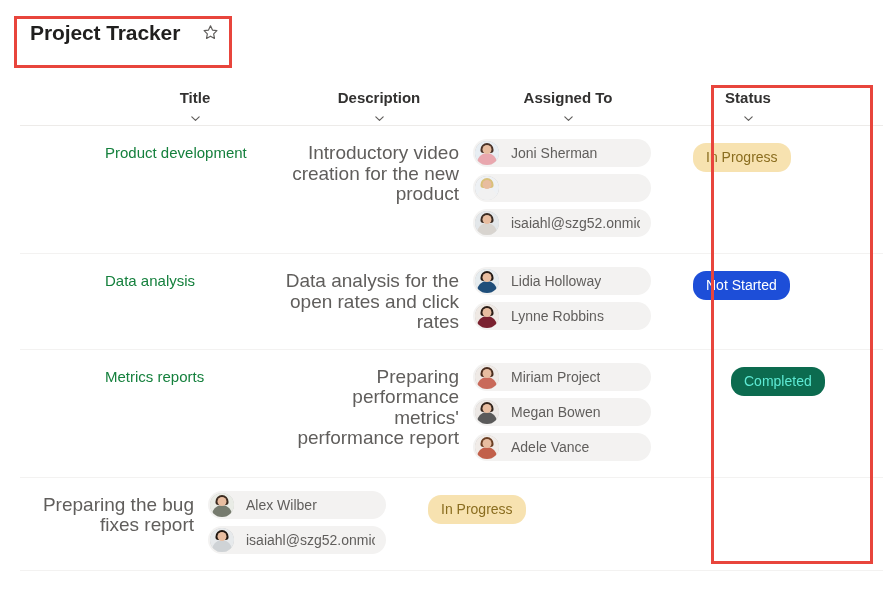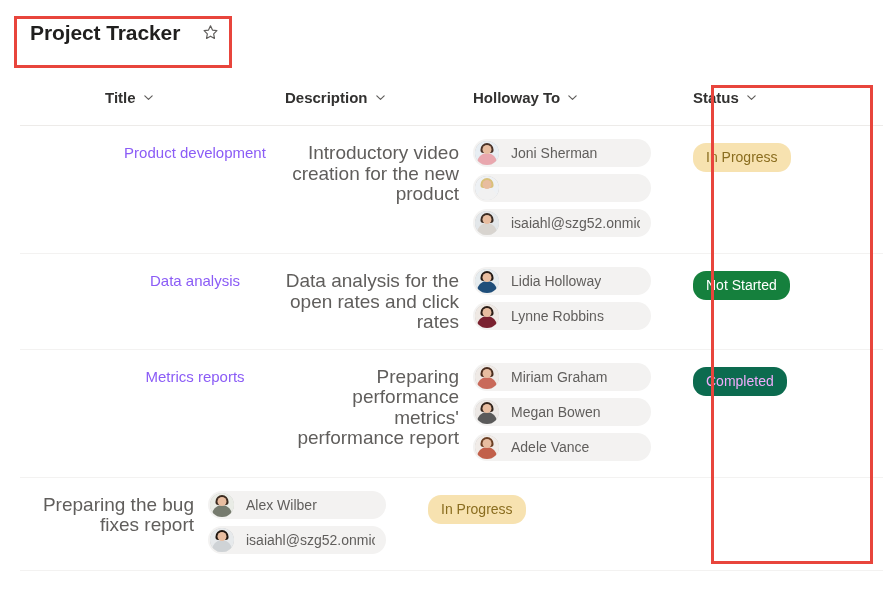--- a/index.html
+++ b/index.html
@@ -50,20 +50,21 @@
     border-bottom: 1px solid #edebe9;
   }
   .col-head {
     display: flex; align-items: center; gap: 7px;
     font-size: 15px;
     font-weight: 600;
     color: #323130;
     cursor: pointer;
     white-space: nowrap;
     padding-top: 1px;
+    flex-direction: column;
   }
   .chevron {
     display: inline-flex;
     width: 11px; height: 11px;
     color: #605e5c;
   }
   .chevron svg { display: block; }
 
   
   .c-title  { width: 265px; padding-left: 85px; }
@@ -73,23 +74,22 @@
 
   .trow {
     display: flex;
     align-items: flex-start;
     border-bottom: 1px solid #f3f2f1;
     padding-top: 17px;
     padding-bottom: 16px;
   }
   .cell-title {
     font-size: 15px;
-    color: #8b5cf6;
+    color: #15803d;
     line-height: 20px;
-    text-align: center;
   }
   .cell-desc {
     font-size: 19px;
     color: #605e5c;
     line-height: 20.5px;
     padding-right: 14px;
   }
 
   
   .people-stack {
@@ -172,21 +172,21 @@
     </div>
     <div class="col-head c-desc">
       <span>Description</span>
       <span class="chevron">
         <svg width="11" height="11" viewBox="0 0 12 12" fill="none" stroke="currentColor" stroke-width="1.3" stroke-linecap="round" stroke-linejoin="round">
             <path d="M2 4.2L6 8 10 4.2"></path>
           </svg>
       </span>
     </div>
     <div class="col-head c-people">
-      <span>Holloway To</span>
+      <span>Assigned To</span>
       <span class="chevron">
         <svg width="11" height="11" viewBox="0 0 12 12" fill="none" stroke="currentColor" stroke-width="1.3" stroke-linecap="round" stroke-linejoin="round">
             <path d="M2 4.2L6 8 10 4.2"></path>
           </svg>
       </span>
     </div>
     <div class="col-head c-status">
       <span>Status</span>
       <span class="chevron">
         <svg width="11" height="11" viewBox="0 0 12 12" fill="none" stroke="currentColor" stroke-width="1.3" stroke-linecap="round" stroke-linejoin="round">
@@ -250,35 +250,35 @@
               <span class="avatar">
                 <span class="sky" style="background:#efe9e4"></span>
                 <span class="body" style="background:#7a2230"></span>
                 <span class="hair" style="background:#2b1d16"></span>
                 <span class="head" style="background:#e8bda0"></span>
               </span>
               <span class="person-name">Lynne Robbins</span>
             </div>
           </div>
         </div>
-        <div class="c-status"><span class="status-pill" style="background: #15803d; color: rgb(255, 255, 255);">Not Started</span></div>
+        <div class="c-status"><span class="status-pill" style="background: #1d4ed8; color: rgb(255, 255, 255);">Not Started</span></div>
       </div>
       <div class="trow">
         <div class="c-title cell-title">Metrics reports</div>
         <div class="c-desc cell-desc">Preparing performance metrics' performance report</div>
         <div class="c-people">
           <div class="people-stack">
             <div class="person-chip">
               <span class="avatar">
                 <span class="sky" style="background:#efeae6"></span>
                 <span class="body" style="background:#c96a5a"></span>
                 <span class="hair" style="background:#4a2d1e"></span>
                 <span class="head" style="background:#e8bda0"></span>
               </span>
-              <span class="person-name">Miriam Graham</span>
+              <span class="person-name">Miriam Project</span>
             </div>
             <div class="person-chip">
               <span class="avatar">
                 <span class="sky" style="background:#ece8e5"></span>
                 <span class="body" style="background:#5a5a5a"></span>
                 <span class="hair" style="background:#33241b"></span>
                 <span class="head" style="background:#e8bda0"></span>
               </span>
               <span class="person-name">Megan Bowen</span>
             </div>
@@ -286,21 +286,21 @@
               <span class="avatar">
                 <span class="sky" style="background:#f1ece8"></span>
                 <span class="body" style="background:#c2604a"></span>
                 <span class="hair" style="background:#6b3f24"></span>
                 <span class="head" style="background:#e8bda0"></span>
               </span>
               <span class="person-name">Adele Vance</span>
             </div>
           </div>
         </div>
-        <div class="c-status"><span class="status-pill" style="background: rgb(12, 107, 79); color: #f0abfc;">Completed</span></div>
+        <div class="c-status"><span class="status-pill" style="background: rgb(12, 107, 79); color: #5eead4; margin-left: 38px;">Completed</span></div>
       </div>
       <div class="trow">
         <div class="c-desc cell-desc">Preparing the bug fixes report</div>
         <div class="c-people">
           <div class="people-stack">
             <div class="person-chip">
               <span class="avatar">
                 <span class="sky" style="background:#e9ece6"></span>
                 <span class="body" style="background:#767b6e"></span>
                 <span class="hair" style="background:#3b2a1e"></span>

